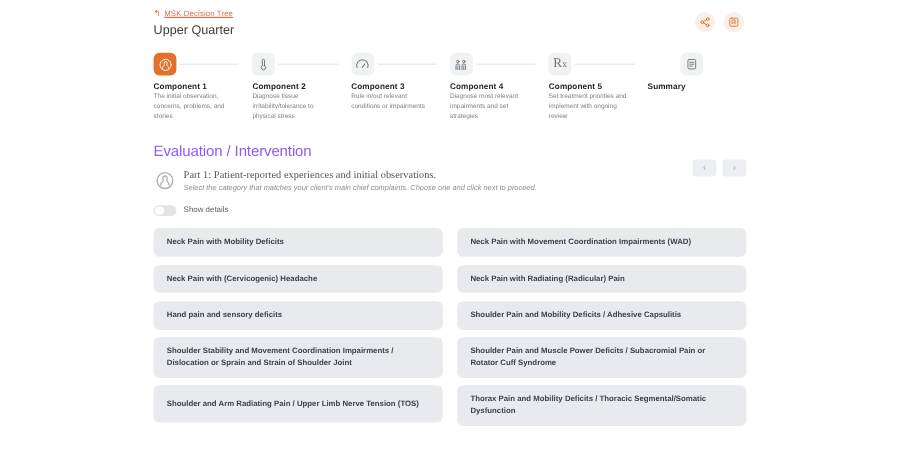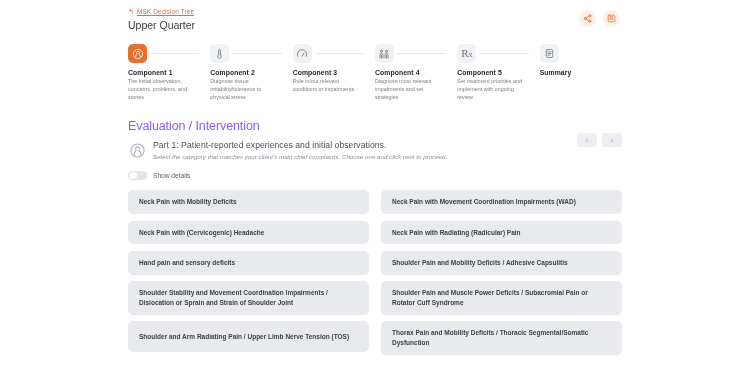--- a/index.html
+++ b/index.html
@@ -41,21 +41,21 @@
     background: #fbefe9;
     display: flex; align-items: center; justify-content: center;
   }
   .circle-btn svg { display: block; }
 
   
   .components {
     display: flex; margin-top: 13px;
   }
   .comp { flex: 1 1 0; padding-right: 8px; position: relative; }
-  .comp-icon-row { display: flex; align-items: center; }
+  .comp-icon-row { display: flex; align-items: center; justify-content: center; }
   .comp-icon {
     width: 19px; height: 19px; border-radius: 5px;
     background: #f1f2f4;
     display: flex; align-items: center; justify-content: center;
     flex: 0 0 auto;
   }
   .comp-icon.active { background: #e4702b; }
   .comp-connector { flex: 1 1 auto; height: 1px; background: #e6e7ea; margin-left: 3px; margin-right: 3px; }
   .comp-title {
     font-size: 6.8px; font-weight: bold; color: #1f1f1f;
@@ -73,21 +73,21 @@
     font-size: 12.5px; color: #8b5cf6; margin-top: 18px; font-weight: 400;
     letter-spacing: -.1px;
   }
   .part-row { display: flex; align-items: flex-start; gap: 7px; margin-top: 7px; }
   .part-icon {
     width: 18px; height: 18px; flex: 0 0 auto;
     display: flex; align-items: center; justify-content: center;
     margin-top: 1px;
   }
   .part-heading {
-    font-size: 8.6px; color: #4c5059; letter-spacing: .05px;
+    font-size: 8.6px; color: #4c5059; letter-spacing: .05px; font-family: Liberation Serif, serif;
   }
   .part-sub {
     font-size: 6.2px; color: #8a8e96; font-style: italic; margin-top: 2.5px;
   }
 
   .nav-arrows {
     position: absolute; right: 128px; top: 133px;
     display: flex; gap: 5px;
   }
   .nav-btn {

